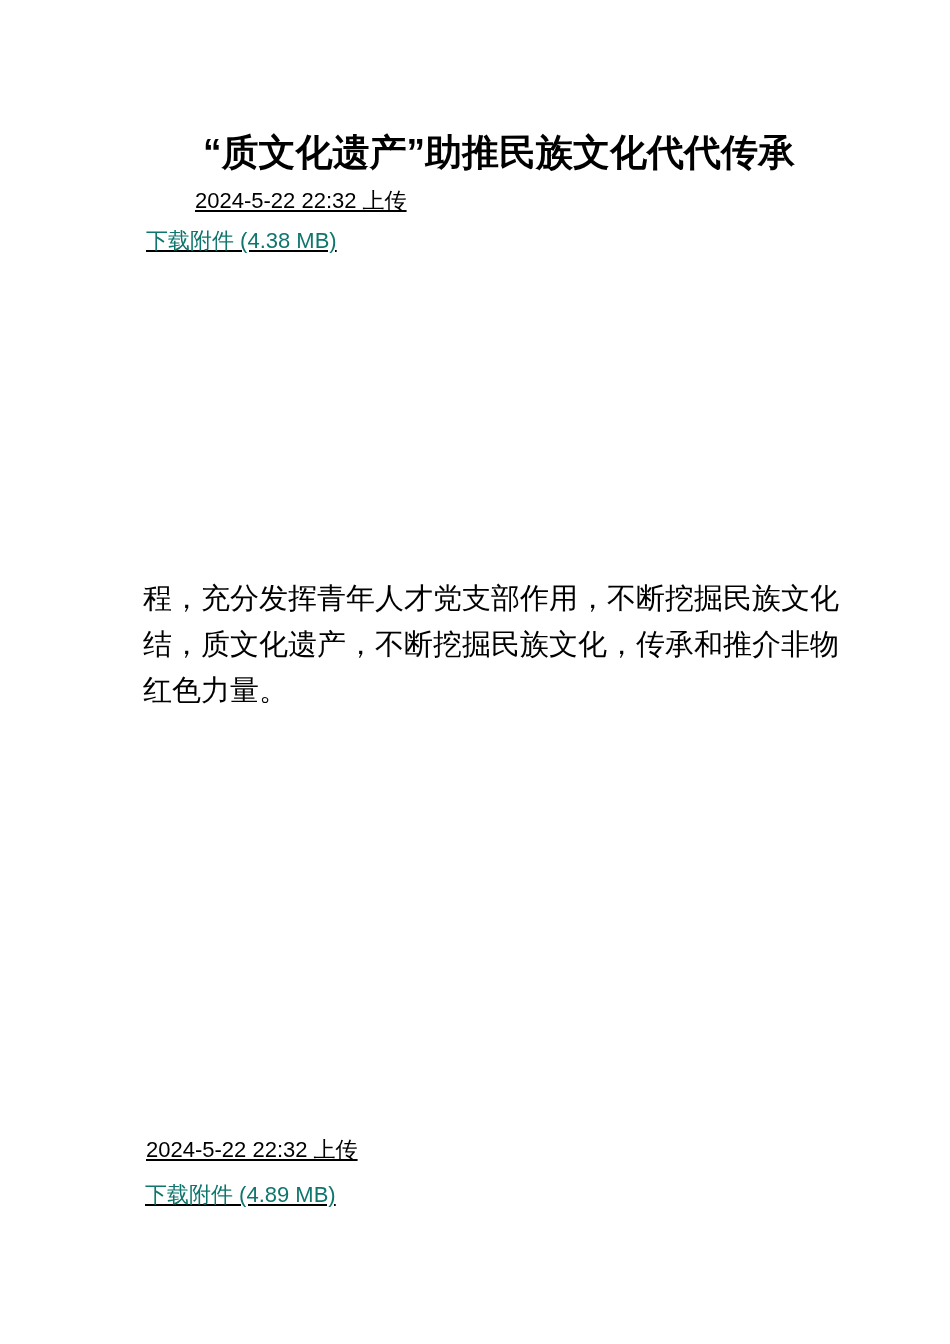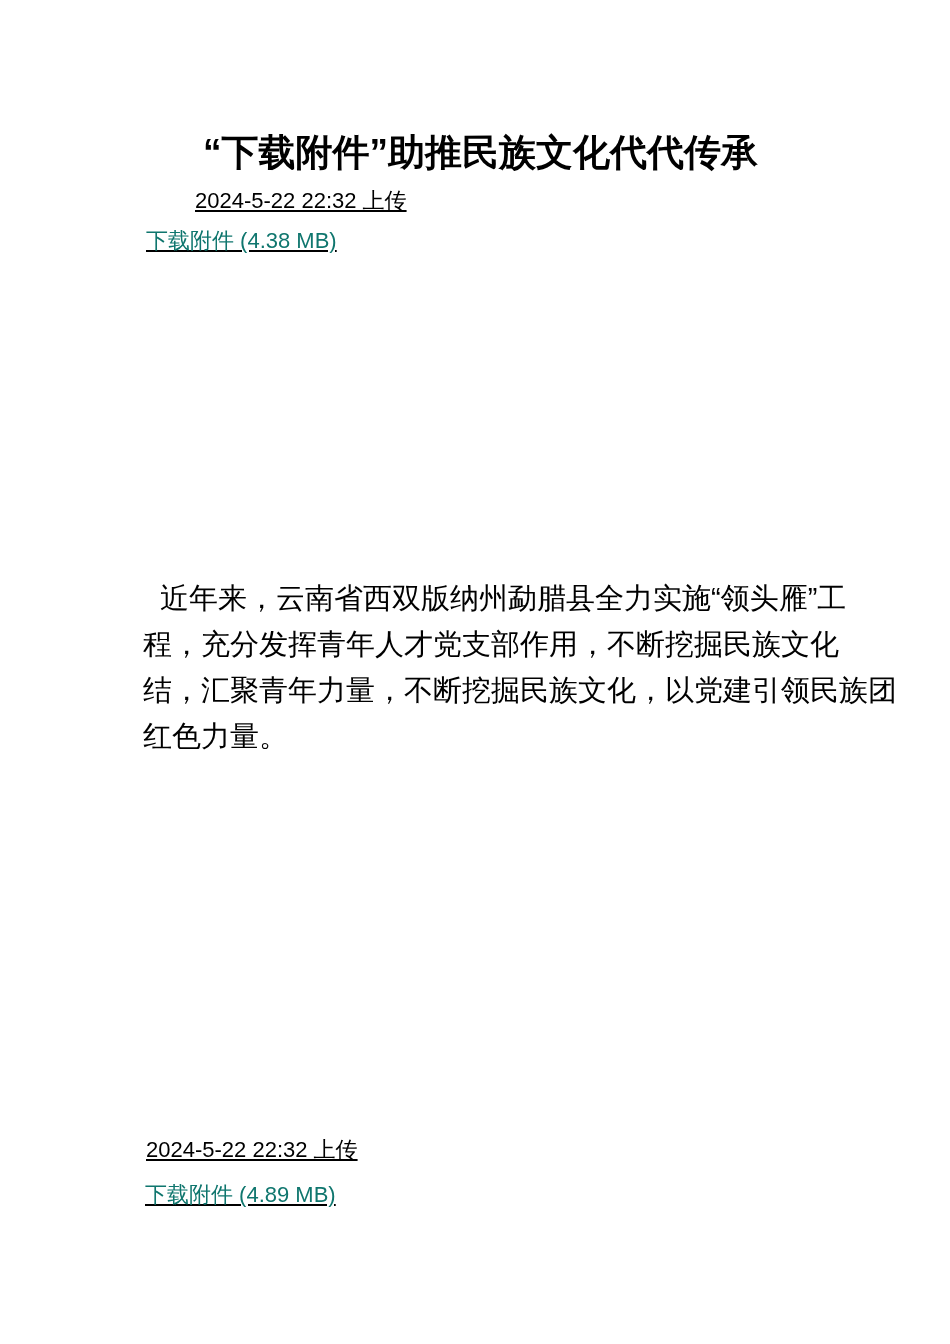--- a/index.html
+++ b/index.html
@@ -61,34 +61,33 @@
   .attachment-placeholder {
     left: 0;
     background: transparent;
   }
   .placeholder-top    { top: 330px;  width: 950px; height: 230px; }
   .placeholder-bottom { top: 820px;  width: 950px; height: 300px; }
 </style>
 </head>
 <body>
 
-<div class="abs post-title">“下载附件”助推民族文化代代传承</div>
+<div class="abs post-title">“质文化遗产”助推民族文化代代传承</div>
 
 <div class="abs meta-line meta-top">2024-5-22 22:32 上传</div>
 
 <div class="abs meta-line attach-top">
   <span class="attachment-link">下载附件 (4.38 MB)</span>
 </div>
 
 <div class="abs attachment-placeholder placeholder-top"></div>
 
 <div class="abs body-paragraph">
-  <div class="para-line first">近年来，云南省西双版纳州勐腊县全力实施“领头雁”工</div>
   <div class="para-line">程，充分发挥青年人才党支部作用，不断挖掘民族文化</div>
-  <div class="para-line">结，汇聚青年力量，不断挖掘民族文化，以党建引领民族团</div>
+  <div class="para-line">结，质文化遗产，不断挖掘民族文化，传承和推介非物</div>
   <div class="para-line">红色力量。</div>
 </div>
 
 <div class="abs attachment-placeholder placeholder-bottom"></div>
 
 <div class="abs meta-line meta-bottom">2024-5-22 22:32 上传</div>
 
 <div class="abs meta-line attach-bottom">
   <span class="attachment-link">下载附件 (4.89 MB)</span>
 </div>

